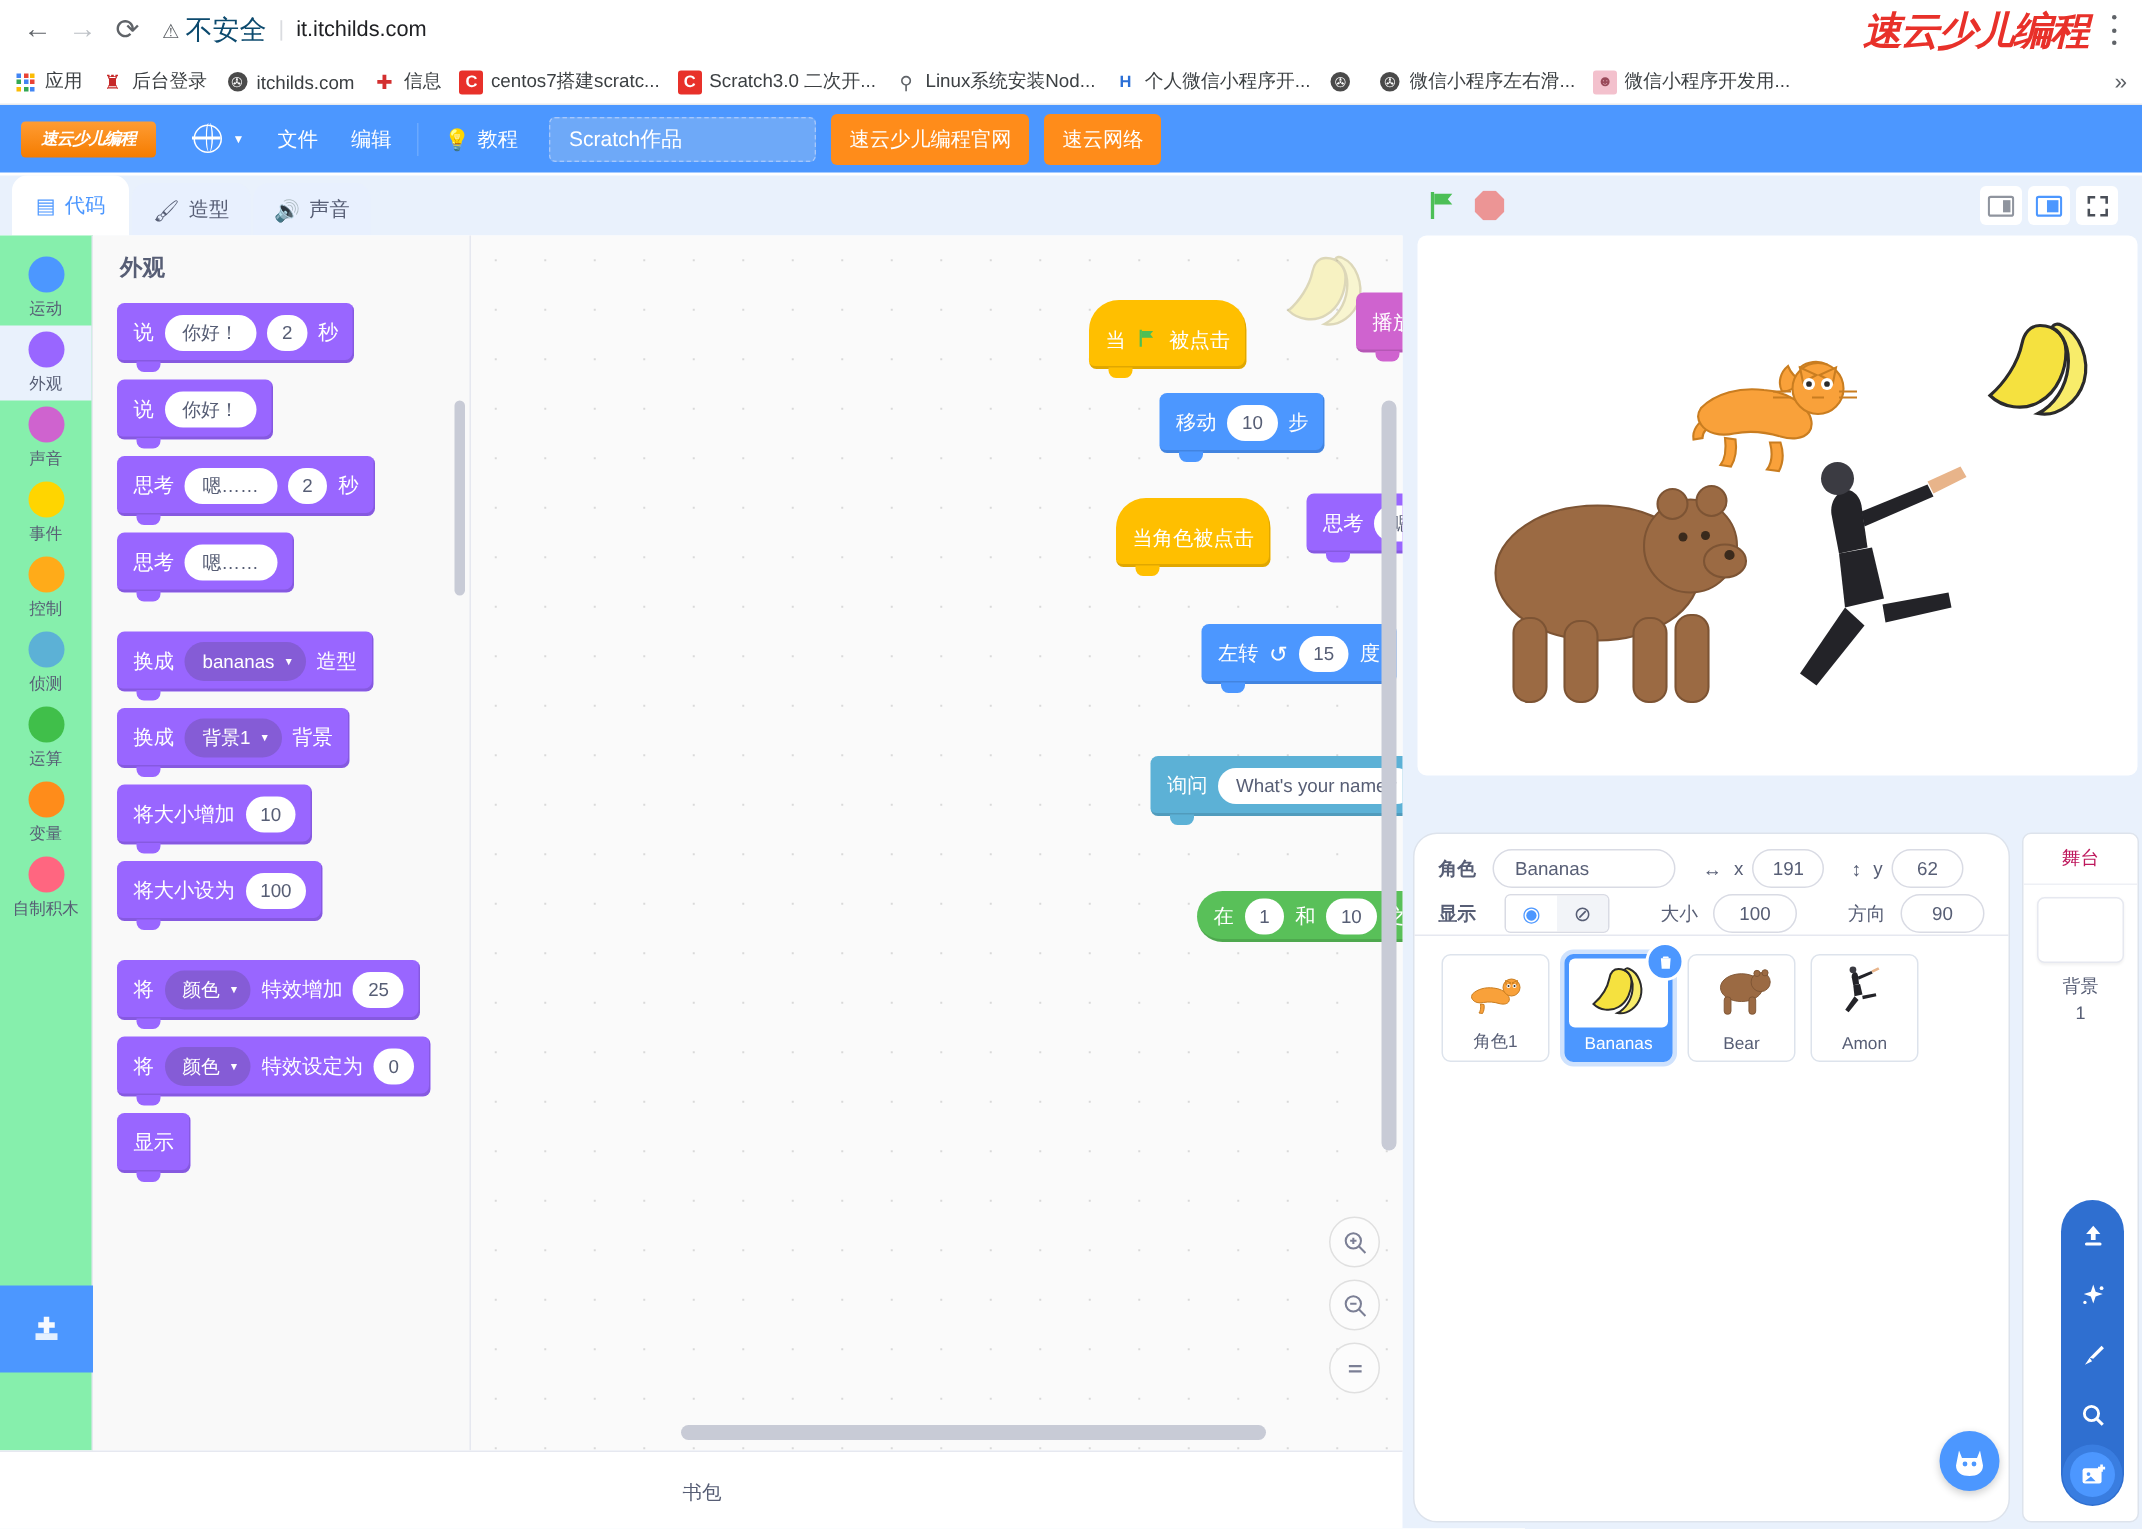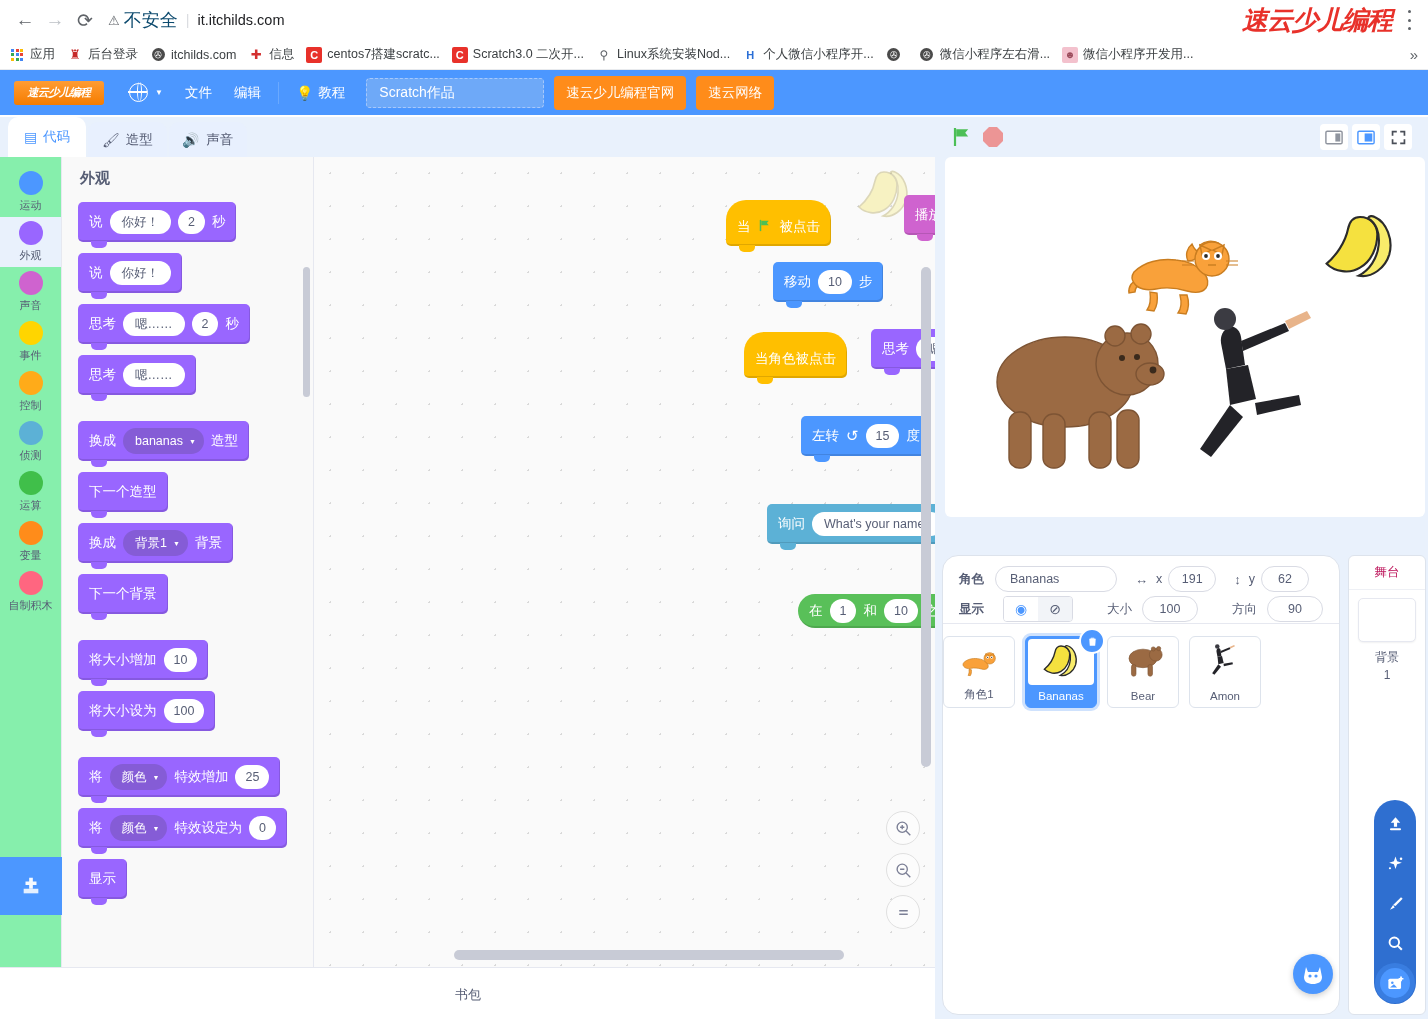--- a/index.html
+++ b/index.html
@@ -116,21 +116,21 @@
   .pill.name { width:122px; justify-content:flex-start; padding-left:14px; }
   .pill.num { width:48px; }
   .pill.num.wide { width:56px; }
   .axico { margin:0 8px 0 18px; color:#575e75; font-size:13px; }
   .axlab { font-size:12.5px; color:#575e75; margin-right:6px; }
   .visgrp { display:flex; border:1px solid #d9dbe4; border-radius:4px; overflow:hidden; height:26px; margin-left:8px; }
   .visbtn { width:34px; display:flex; align-items:center; justify-content:center; cursor:pointer; background:#f2f4f8; color:#575e75; font-size:14px; }
   .visbtn.on { background:#fff; color:#4c97ff; }
   .mini-lab { font-size:12.5px; color:#575e75; margin:0 10px 0 34px; }
 
-  .spritelist { padding:12px 0; display:flex; gap:10px; flex-wrap:wrap; }
+  .spritelist { padding:12px 18px; display:flex; gap:10px; flex-wrap:wrap; }
   .spriteitem { width:72px; height:72px; border:1px solid #dde3ec; border-radius:6px; background:#fff; position:relative;
      display:flex; flex-direction:column; align-items:center; justify-content:flex-end; padding-bottom:5px; cursor:pointer; }
   .spriteitem.sel { background:#4c97ff; border-color:#4c97ff; box-shadow:0 0 0 3px #cfe2fd; }
   .spriteitem.sel .spname { color:#fff; }
   .spthumb { position:absolute; top:4px; left:50%; transform:translateX(-50%); width:46px; height:40px; display:flex; align-items:center; justify-content:center; }
   .spname { font-size:11.5px; color:#575e75; }
   .delbadge { position:absolute; top:-9px; right:-9px; width:26px; height:26px; border-radius:50%; background:#4c97ff;
      border:2px solid #fff; display:flex; align-items:center; justify-content:center; color:#fff; font-size:13px; cursor:pointer; }
   .spritewhite { position:absolute; top:2px; left:2px; right:2px; height:46px; background:#fff; border-radius:4px; }
 
@@ -406,42 +406,32 @@
           <div class="blk looks nonotch">
             <span>换成</span>
             <span class="drop">
               <span>bananas</span>
               <span class="dc">▼</span>
             </span>
             <span>造型</span>
           </div>
         </div>
 
-        <div class="palblk">
-          <div class="blk looks nonotch">
-            <span>下一个造型</span>
-          </div>
-        </div>
 
         <div class="palblk">
           <div class="blk looks nonotch">
             <span>换成</span>
             <span class="drop">
               <span>背景1</span>
               <span class="dc">▼</span>
             </span>
             <span>背景</span>
           </div>
         </div>
 
-        <div class="palblk gap">
-          <div class="blk looks nonotch">
-            <span>下一个背景</span>
-          </div>
-        </div>
 
         <div class="palblk">
           <div class="blk looks nonotch">
             <span>将大小增加</span>
             <span class="inp">10</span>
           </div>
         </div>
 
         <div class="palblk gap">
           <div class="blk looks nonotch">

